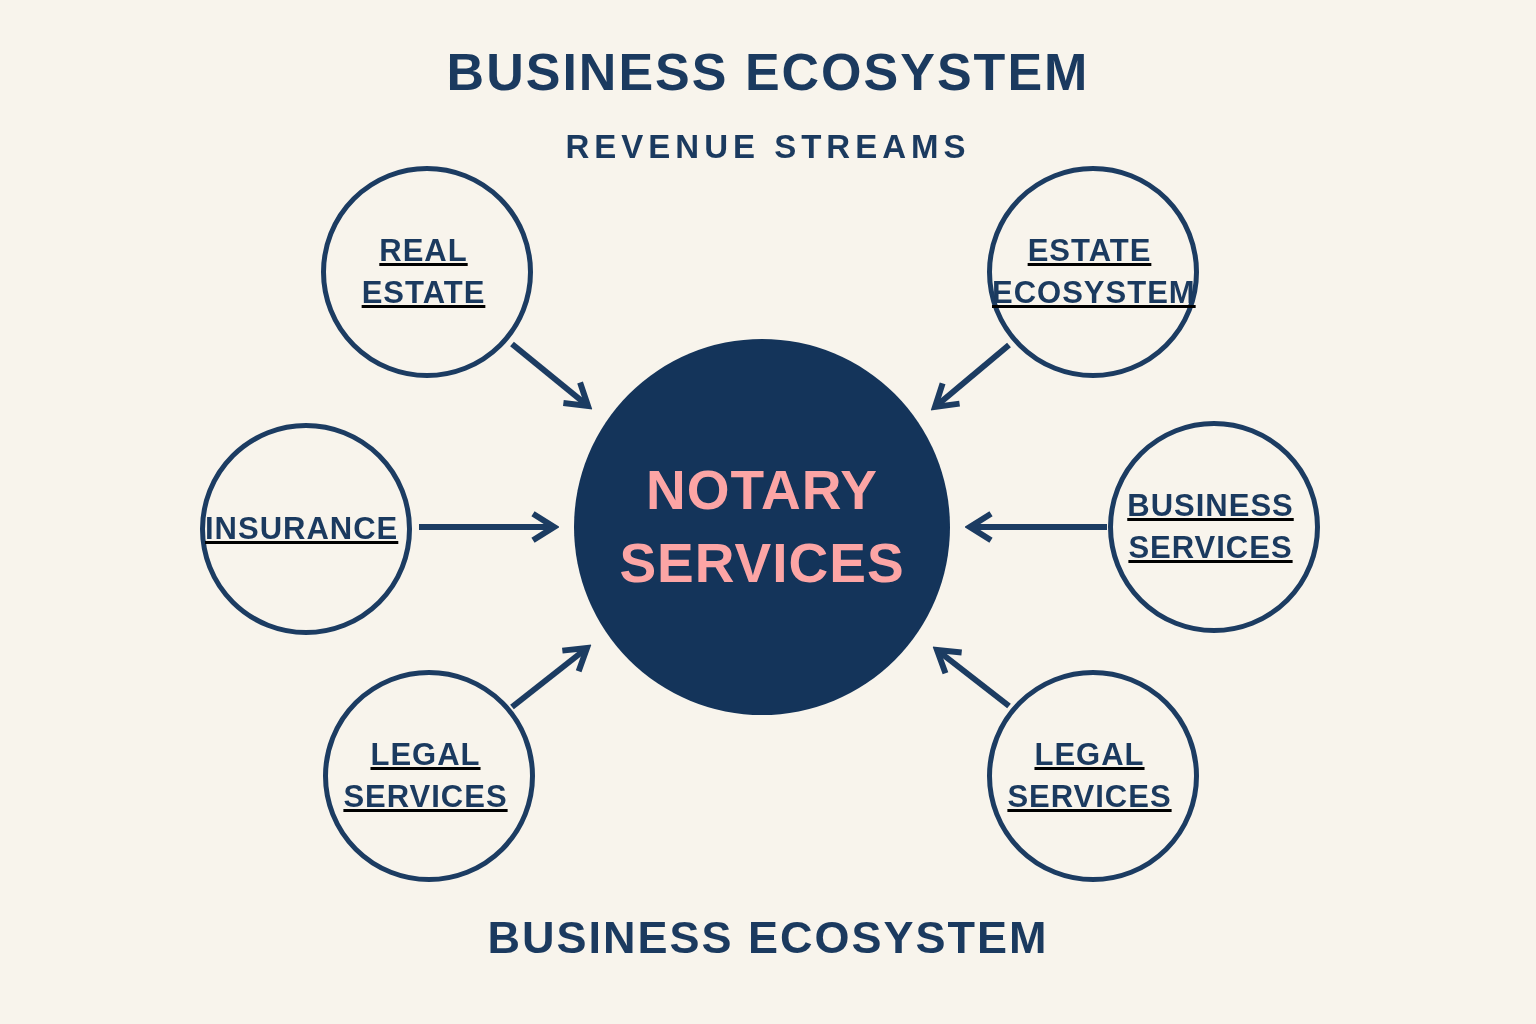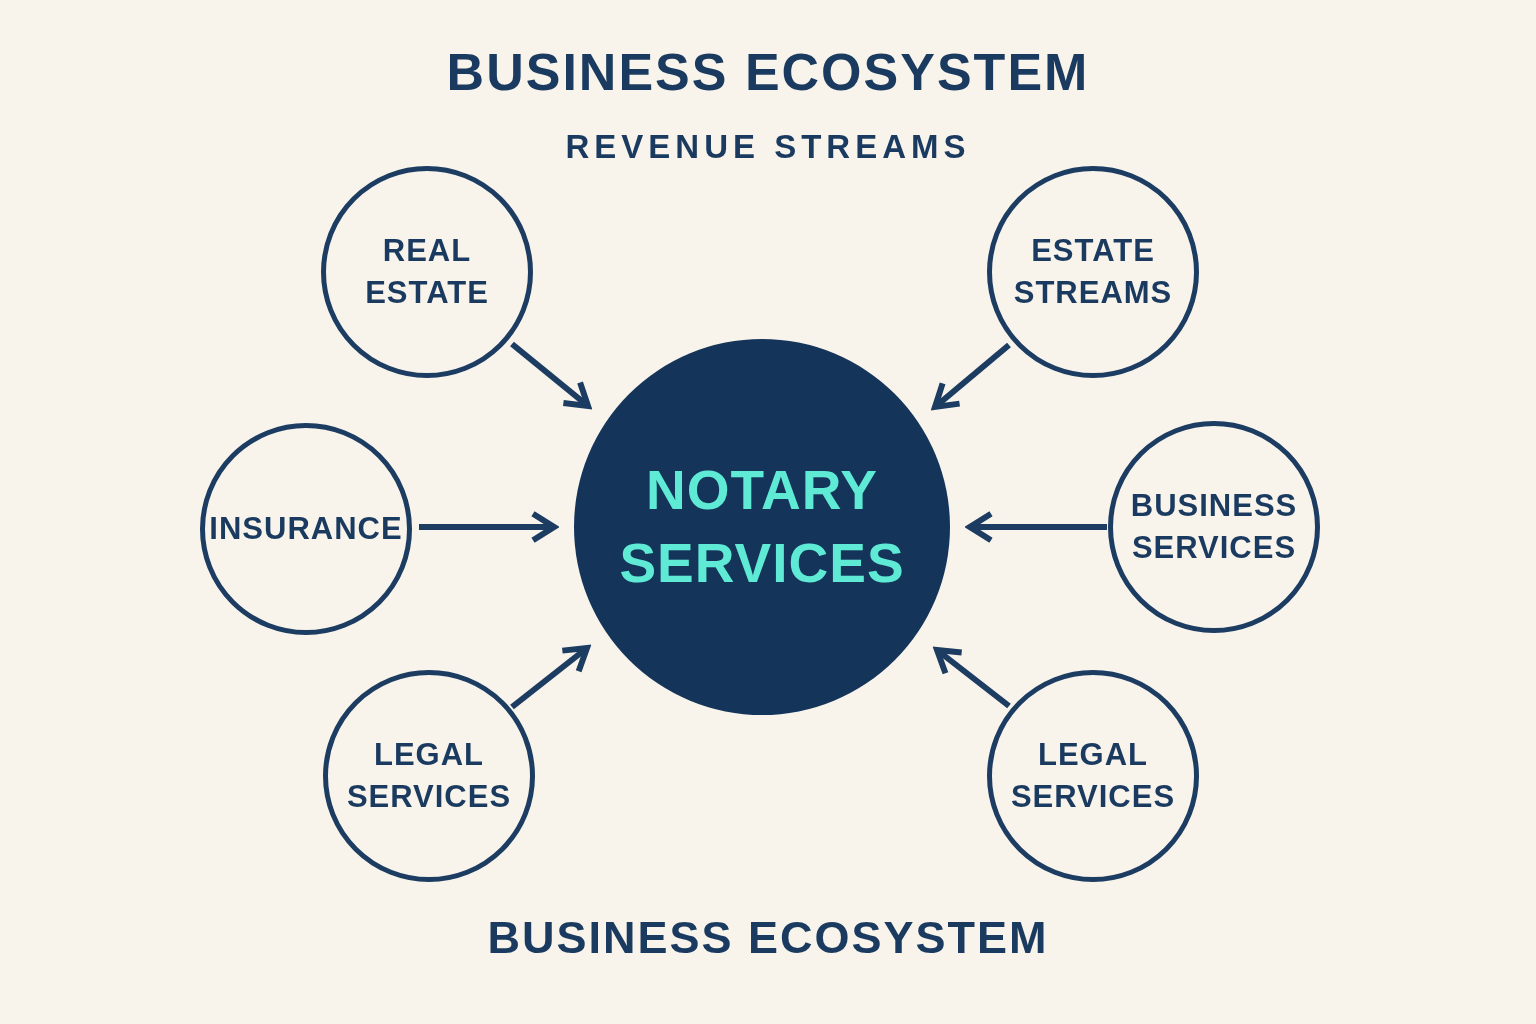--- a/index.html
+++ b/index.html
@@ -30,21 +30,21 @@
     color: #1b3a5f;
   }
   .arrows { position: absolute; left: 0; top: 0; pointer-events: none; }
   .node {
     position: absolute;
     width: 212px; height: 212px;
     box-sizing: border-box;
     border: 5px solid #1c3c62;
     border-radius: 50%;
     background: transparent;
-    display: flex; align-items: center; justify-content: center;
+    display: flex; align-items: center;  text-decoration: underline;
   }
   .node-label {
     width: 195px;
     text-align: center;
     font-size: 31px; font-weight: 700; letter-spacing: 1px;
     line-height: 1.35;
     color: #1b3a5f;
   }
   .node-label.one-line { white-space: nowrap; width: auto; }
   #node-real-estate          { left: 321px;  top: 166px; }
@@ -58,21 +58,21 @@
     width: 376px; height: 376px;
     border-radius: 50%;
     background: #14345a;
     display: flex; align-items: center; justify-content: center;
   }
   .center-label {
     width: 330px;
     text-align: center;
     font-size: 55px; font-weight: 700; letter-spacing: 1px;
     line-height: 1.32;
-    color: #5eead4;
+    color: #fca5a5;
   }
 </style>
 </head>
 <body>
 
 <div class="canvas">
 
   <h1 class="title">BUSINESS ECOSYSTEM</h1>
   <h2 class="subtitle">REVENUE STREAMS</h2>
 
@@ -94,21 +94,21 @@
 
   <div class="center-node">
     <div class="center-label">NOTARY SERVICES</div>
   </div>
 
   <div class="node" id="node-real-estate">
     <div class="node-label">REAL ESTATE</div>
   </div>
 
   <div class="node" id="node-estate-planning">
-    <div class="node-label">ESTATE STREAMS</div>
+    <div class="node-label">ESTATE ECOSYSTEM</div>
   </div>
 
   <div class="node" id="node-insurance">
     <div class="node-label one-line">INSURANCE</div>
   </div>
 
   <div class="node" id="node-business-services">
     <div class="node-label">BUSINESS SERVICES</div>
   </div>
 

